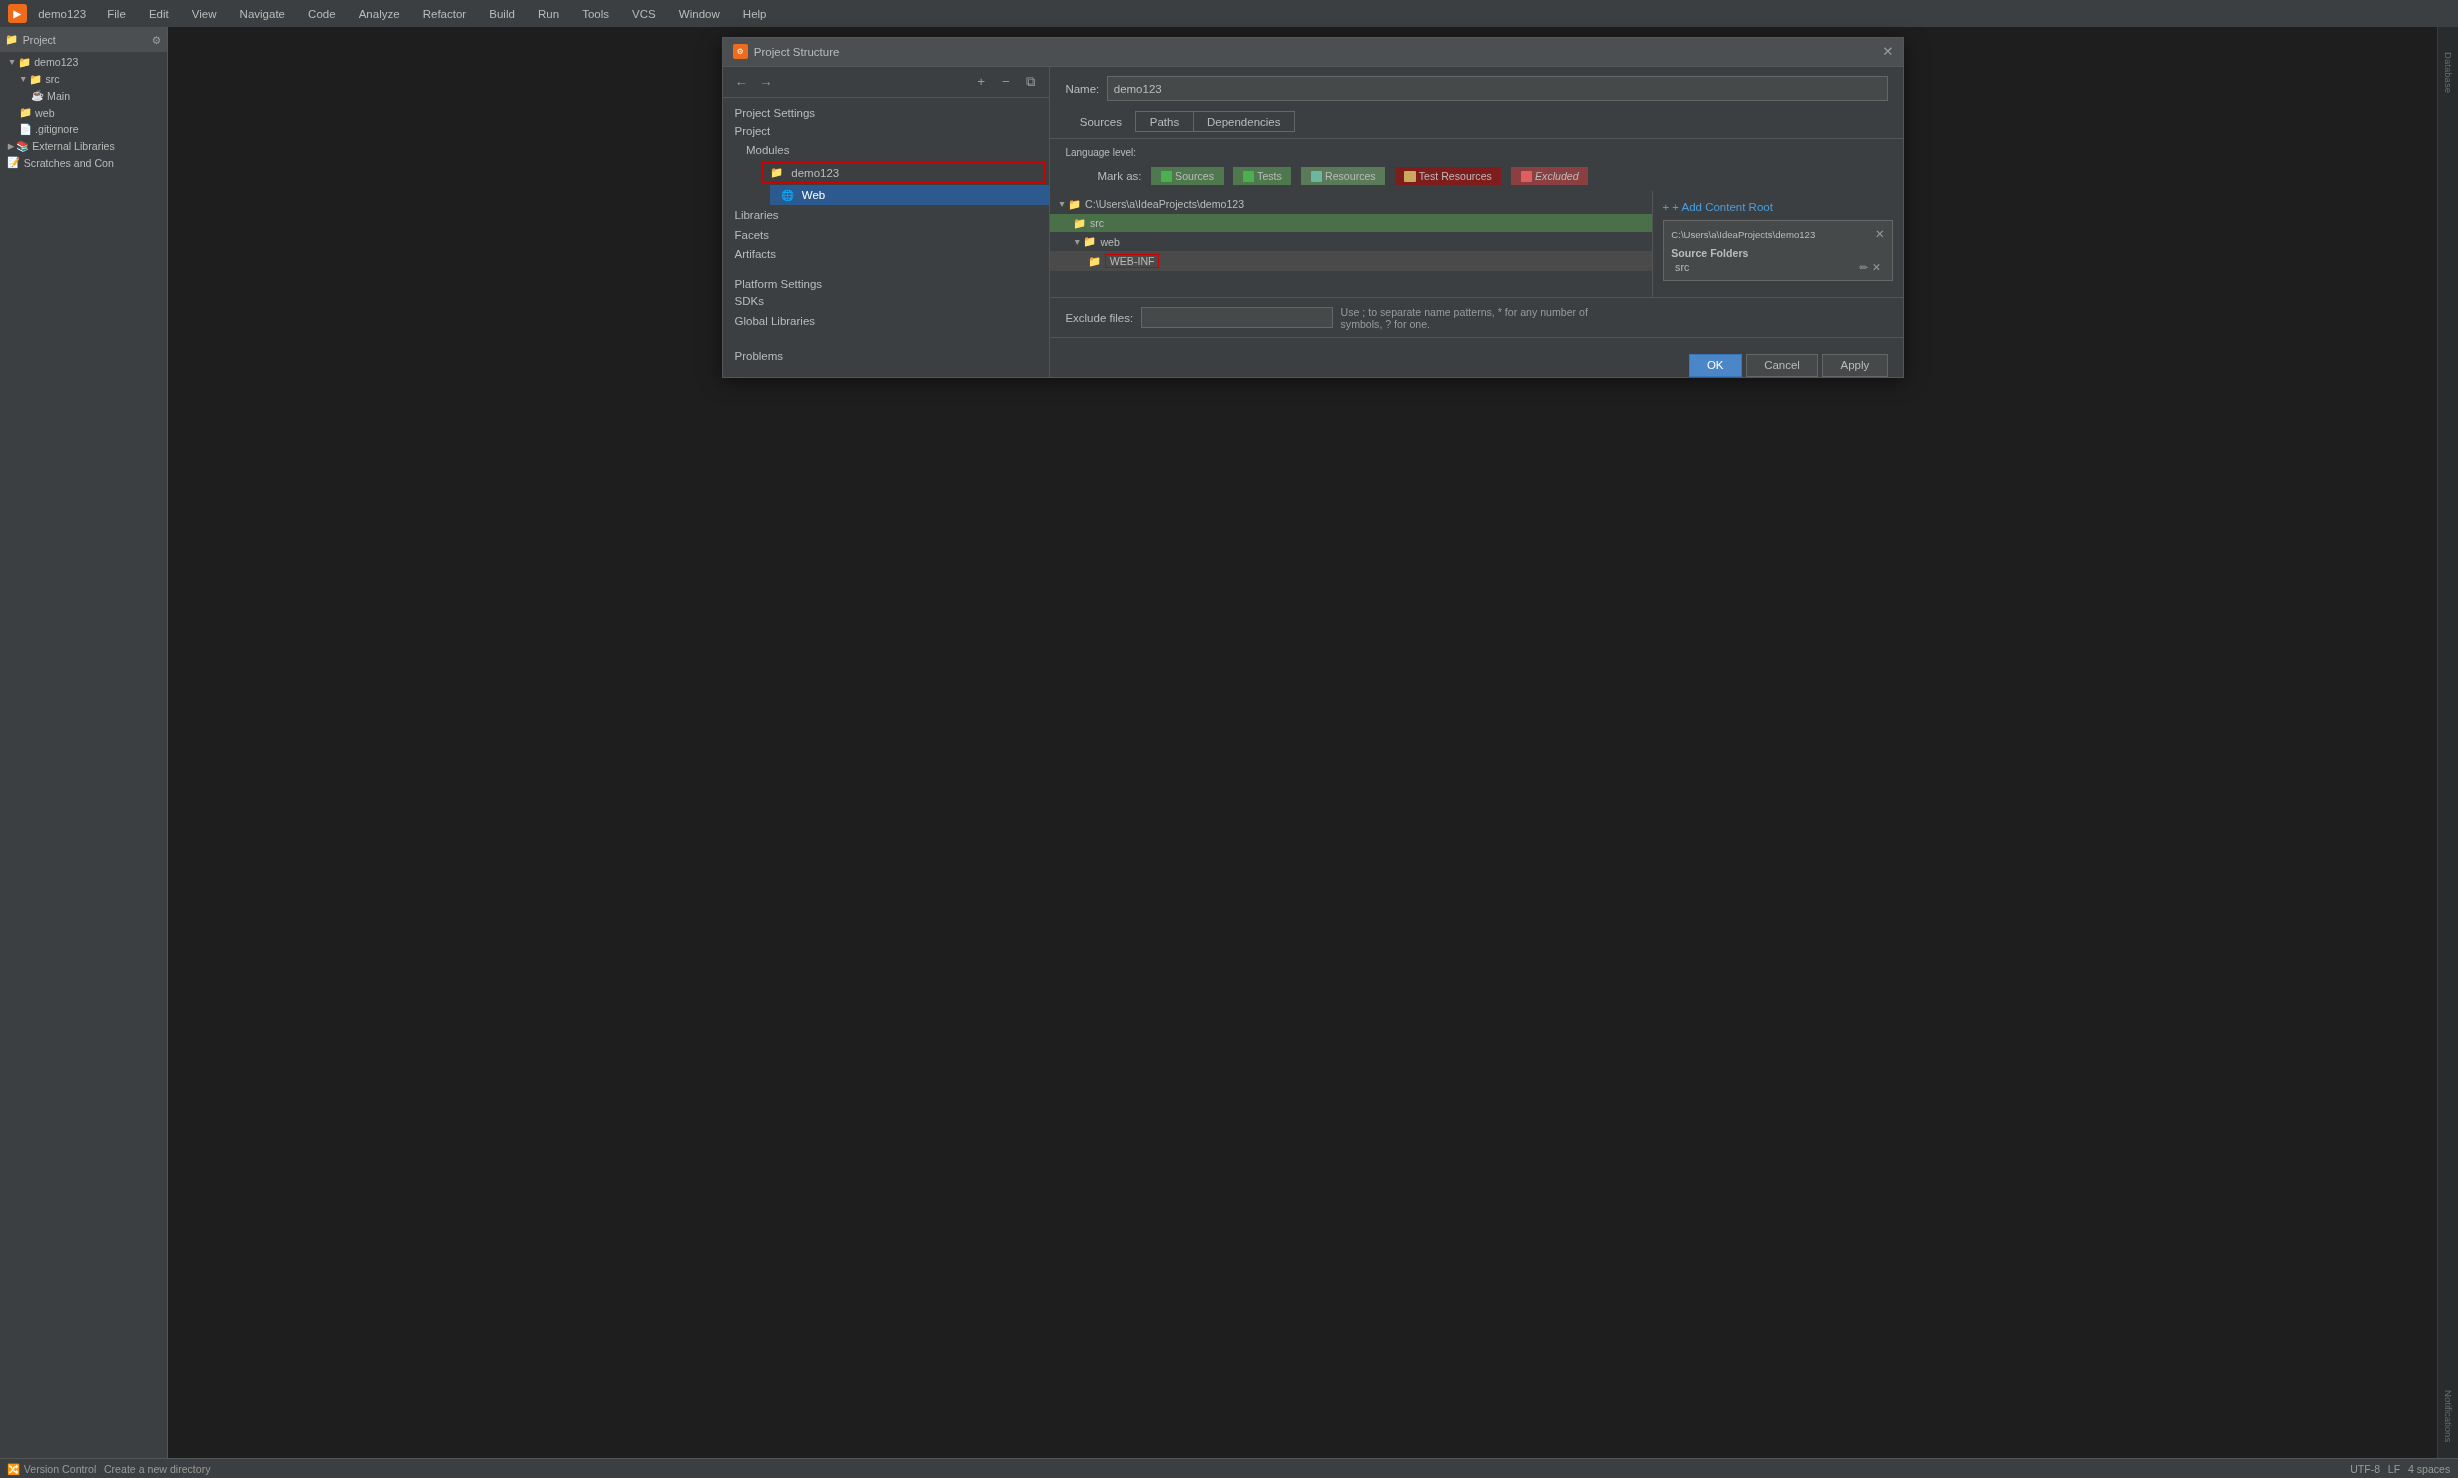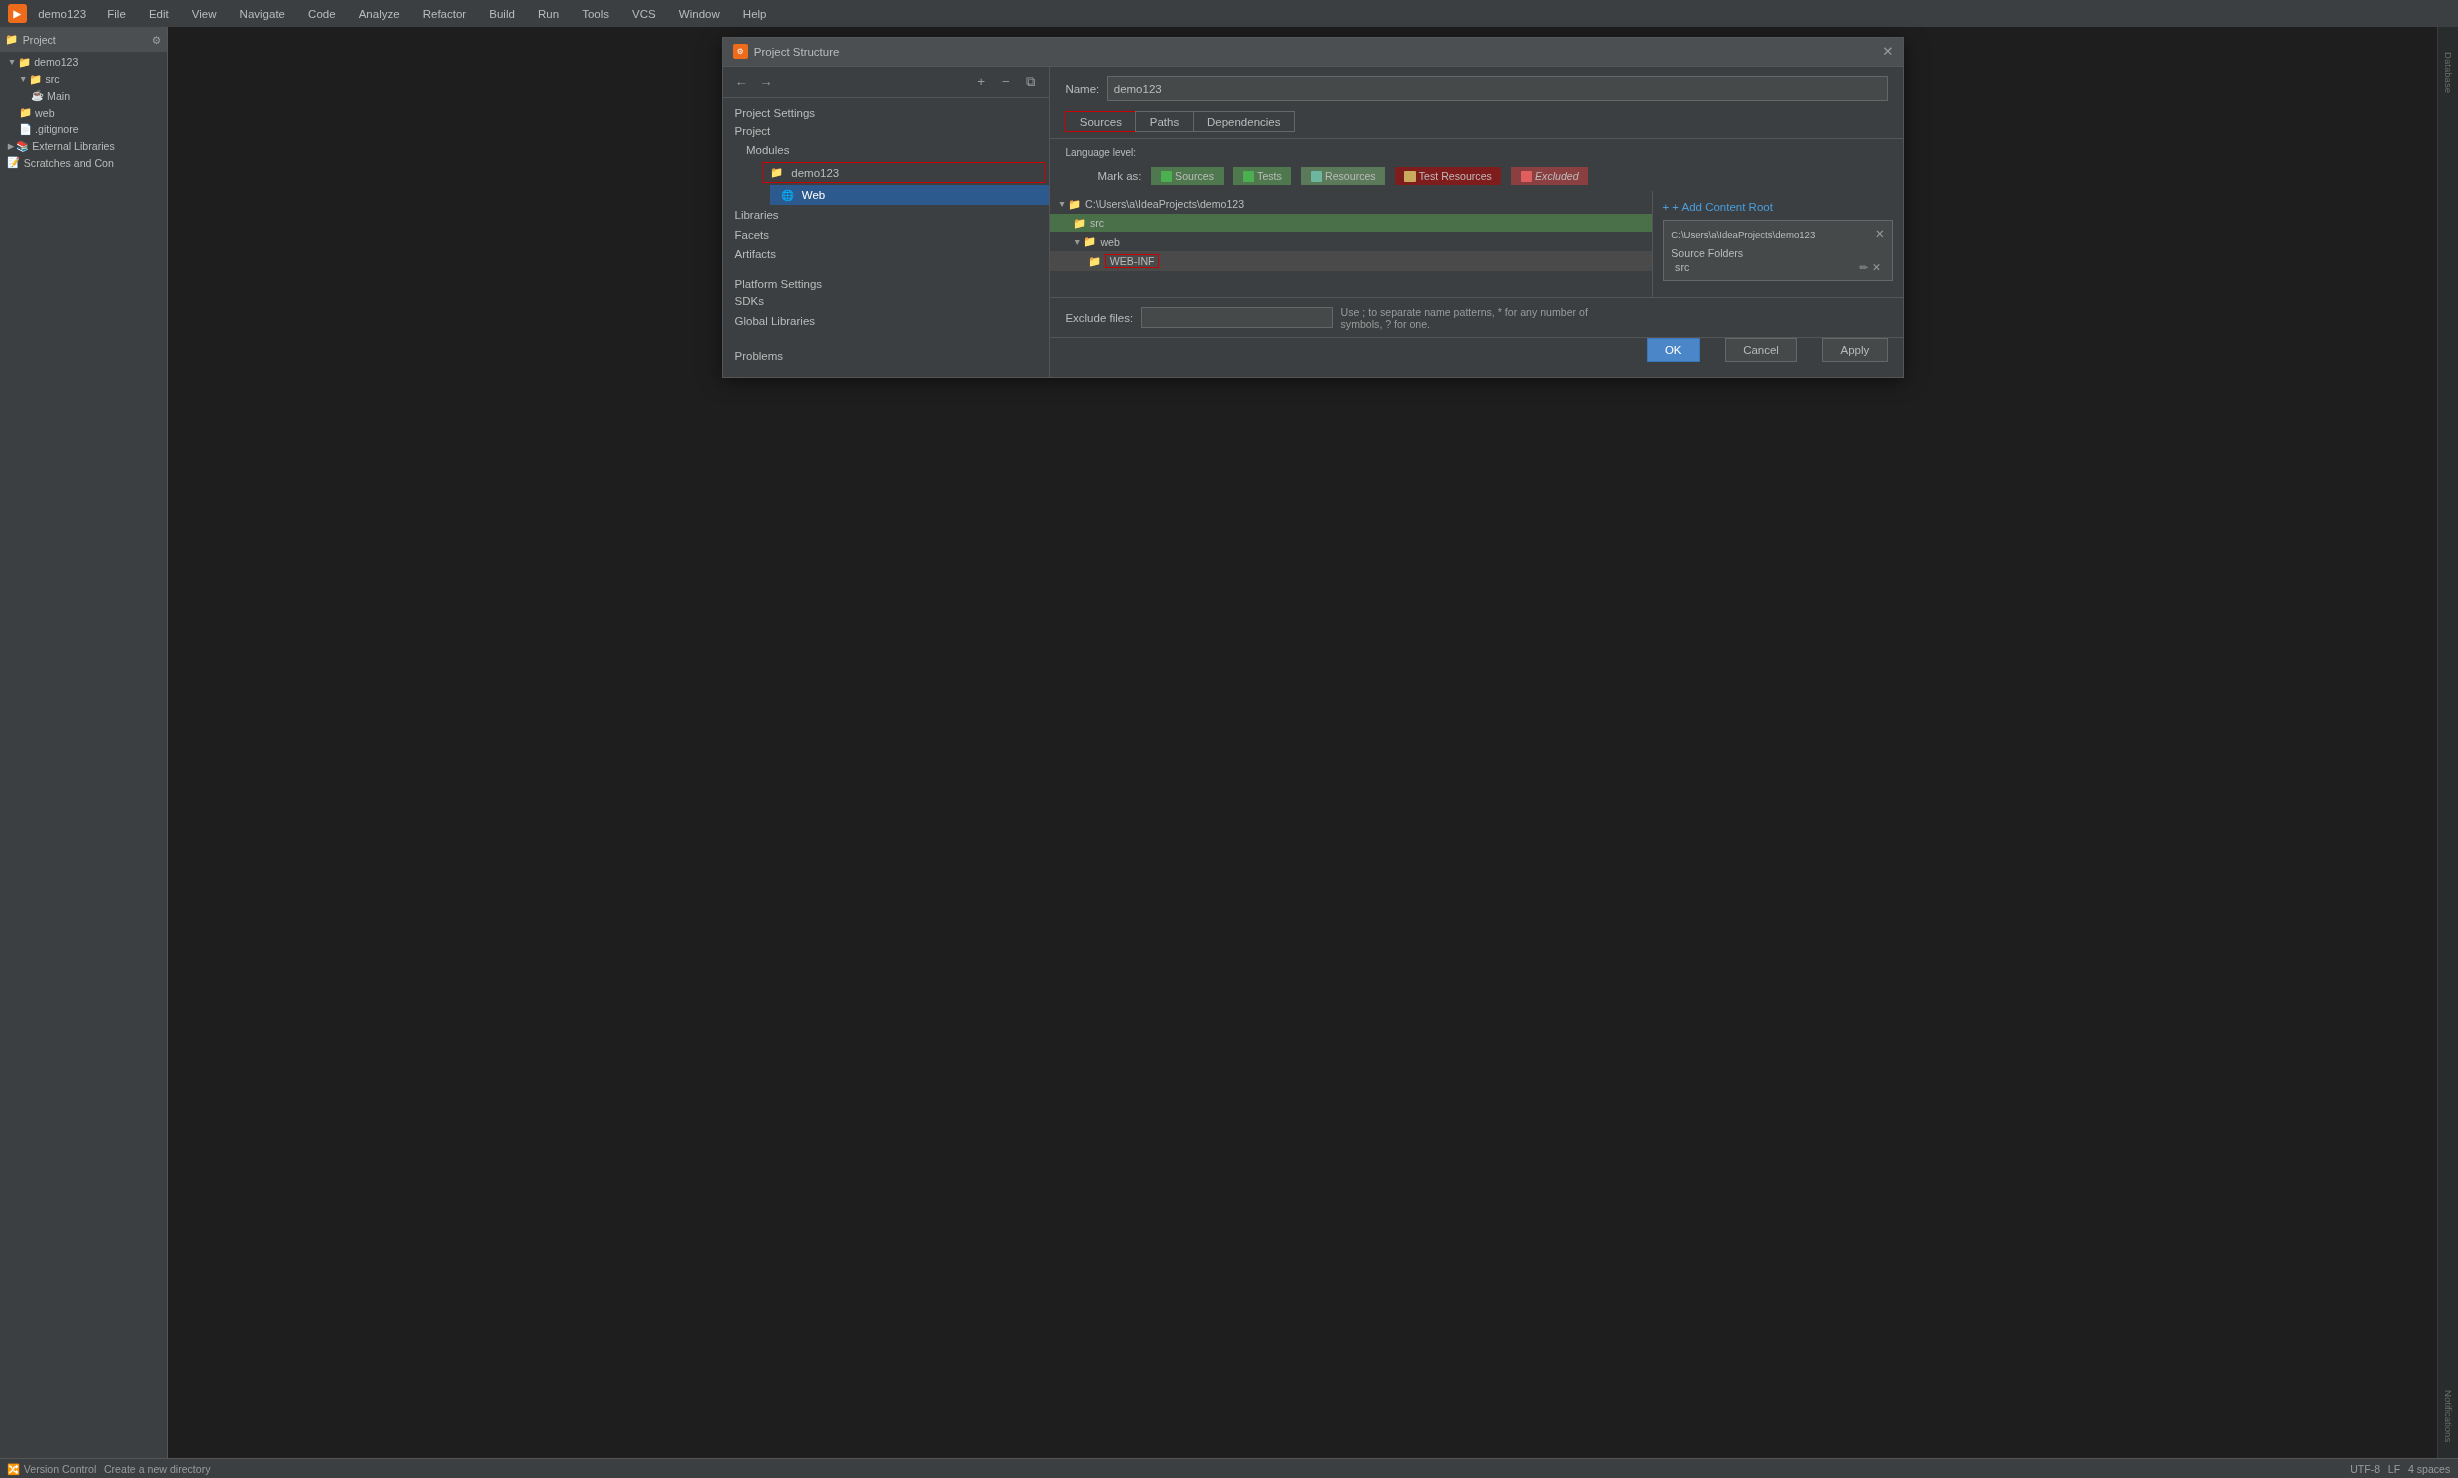--- a/index.html
+++ b/index.html
@@ -89,33 +89,33 @@
     .fi-arrow { margin-right: 1.9px; color: #9a9a9a; font-size: 8.6px; }
     .fi-icon { margin-right: 3.8px; font-size: 10.6px; }
     .folder-color { color: #6895c5; }
 
     
     .roots-panel { width: 250px; padding: 9.6px; }
     .add-content-root { color: #4a9ede; font-size: 11.5px; cursor: pointer; margin-bottom: 7.7px; display: flex; align-items: center; gap: 2.9px; }
     .content-root-item { background: #45494a; border: 1px solid #666; padding: 5.8px 7.7px; margin-bottom: 5.8px; }
     .root-path { color: #bbb; font-size: 10.6px; display: flex; justify-content: space-between; align-items: center; }
     .root-close { color: #9a9a9a; cursor: pointer; font-size: 11.5px; }
-    .source-folders-label { color: #bbb; font-size: 10.6px; margin-top: 5.8px; font-weight: normal; }
+    .source-folders-label { color: #bbb; font-size: 10.6px; margin-top: 5.8px; font-weight: bold; }
     .source-folder-item { display: flex; align-items: center; justify-content: space-between; padding: 1.9px 3.8px; }
     .source-folder-name { color: #bbb; font-size: 10.6px; }
     .source-folder-actions { display: flex; gap: 3.8px; }
     .sf-action { color: #9a9a9a; cursor: pointer; font-size: 10.6px; }
 
     
     .exclude-row { padding: 7.7px 15.4px; border-top: 1px solid #555; display: flex; align-items: center; gap: 7.7px; }
     .exclude-label { color: #bbb; font-size: 11.5px; }
     .exclude-input { flex: 0 0 192px; height: 21px; background: #45494a; border: 1px solid #666; color: #bbb; padding: 1.9px 5.8px; font-size: 10.6px; }
 
     
-    .dialog-buttons { height: 40px; display: flex; align-items: flex-start; justify-content: flex-end; padding: 0 15.4px; gap: 25px; border-top: 1px solid #555; background: #3c3f41; }
+    .dialog-buttons { height: 40px; display: flex; align-items: flex-end; justify-content: flex-end; padding: 0 15.4px; gap: 4px; border-top: 1px solid #555; background: #3c3f41; }
     .btn { padding: 4.8px 17.3px; font-size: 11.5px; cursor: pointer; border: 1px solid #666; color: #bbb; background: #45494a; }
     .btn.primary { background: #4a86c8; color: white; border-color: #3a76b8; }
 
     
     .status-bar { height: 21px; background: #3c3f41; border-top: 1px solid #555; display: flex; align-items: center; padding: 0 7.7px; color: #9a9a9a; font-size: 10.6px; gap: 7.7px; }
     .edge-tab { writing-mode: vertical-rl; color: #9a9a9a; font-size: 9.6px; cursor: pointer; padding: 5.8px 1.9px; }
 
     
     .modules-selected { background: #2d5a8e; color: white; border-radius: 0; }
 

